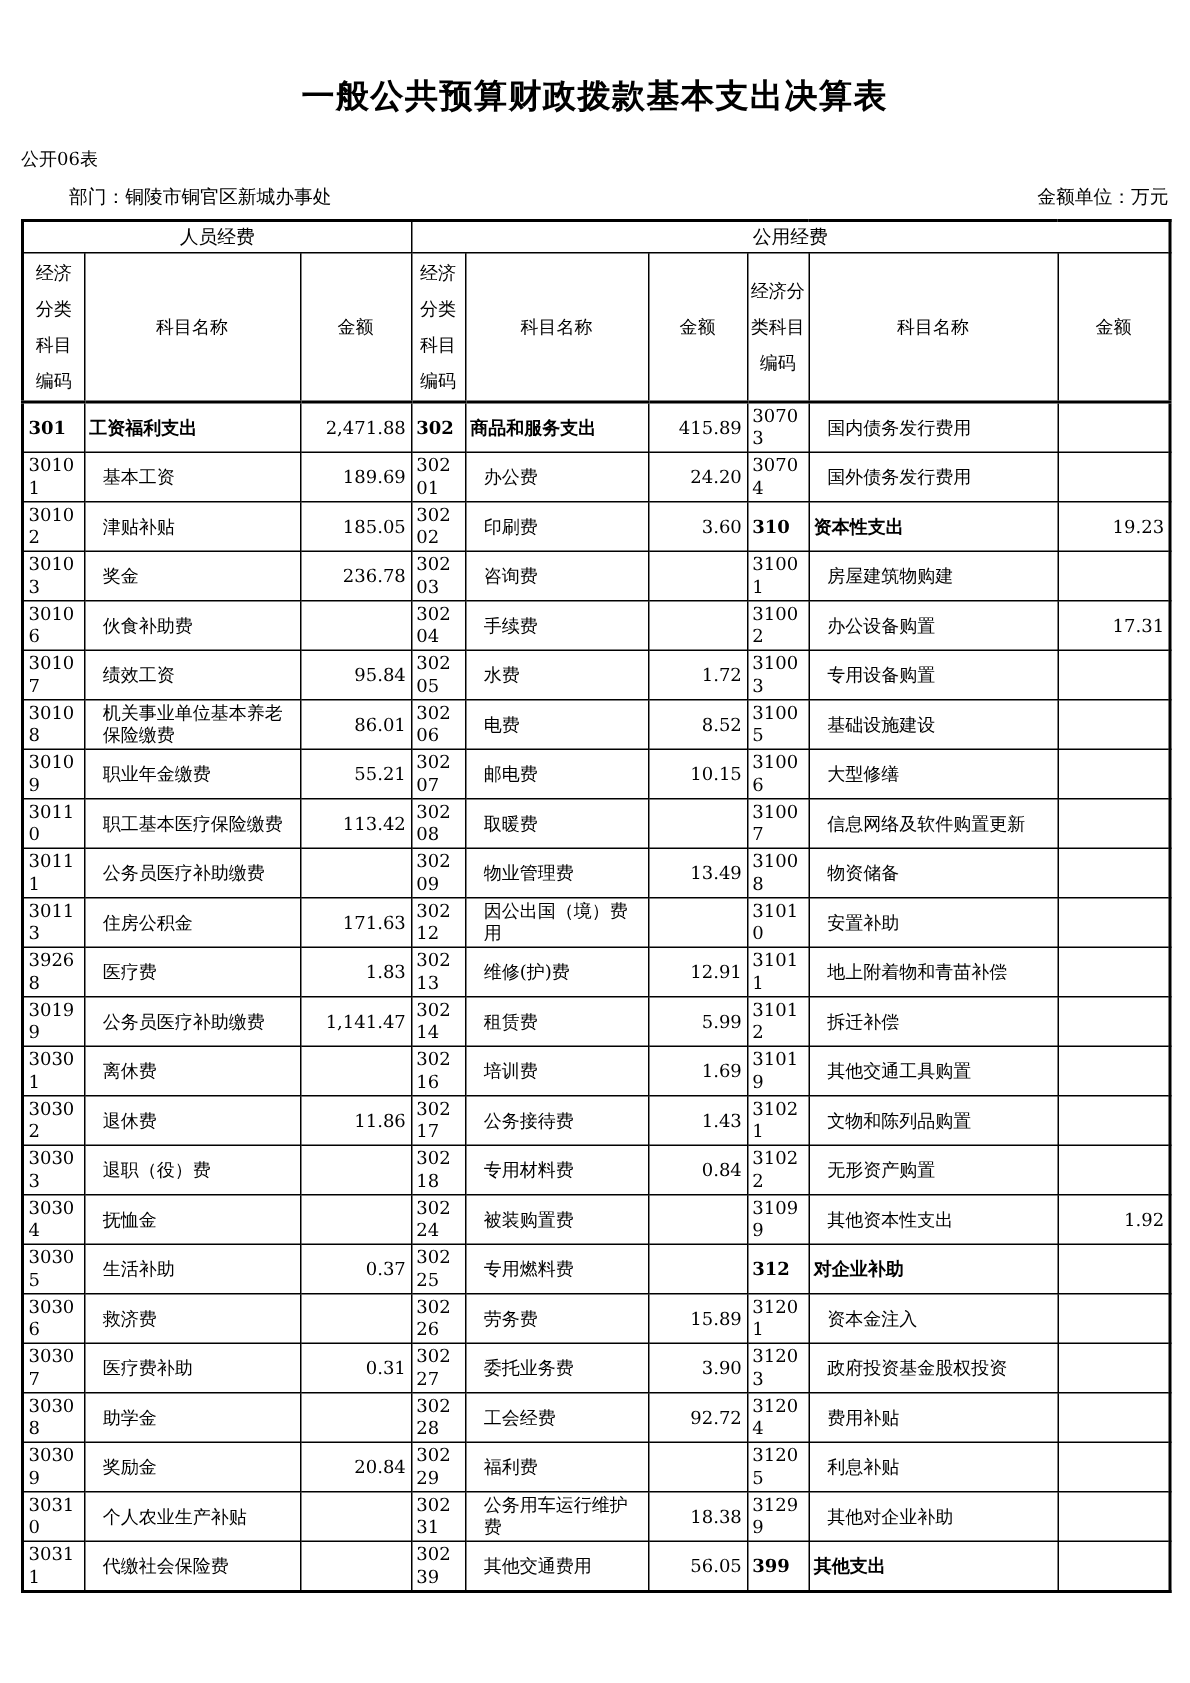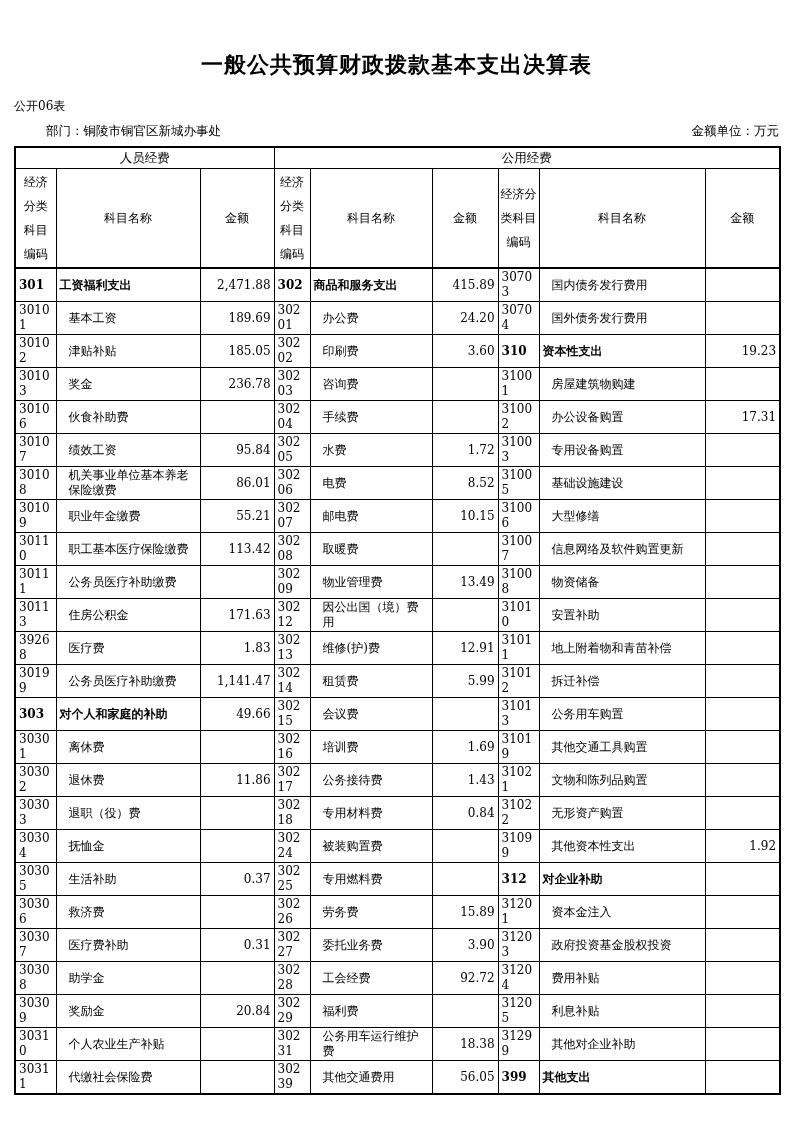--- a/index.html
+++ b/index.html
@@ -215,31 +215,20 @@
           <td class="name sub">公务员医疗补助缴费</td>
           <td class="amt">1,141.47</td>
           <td class="code">30214</td>
           <td class="name sub">租赁费</td>
           <td class="amt">5.99</td>
           <td class="code">31012</td>
           <td class="name sub">拆迁补偿</td>
           <td class="amt"></td>
         </tr>
         <tr>
-          <td class="code b">303</td>
-          <td class="name sect b">对个人和家庭的补助</td>
-          <td class="amt">49.66</td>
-          <td class="code">30215</td>
-          <td class="name sub">会议费</td>
-          <td class="amt"></td>
-          <td class="code">31013</td>
-          <td class="name sub">公务用车购置</td>
-          <td class="amt"></td>
-        </tr>
-        <tr>
           <td class="code">30301</td>
           <td class="name sub">离休费</td>
           <td class="amt"></td>
           <td class="code">30216</td>
           <td class="name sub">培训费</td>
           <td class="amt">1.69</td>
           <td class="code">31019</td>
           <td class="name sub">其他交通工具购置</td>
           <td class="amt"></td>
         </tr>

